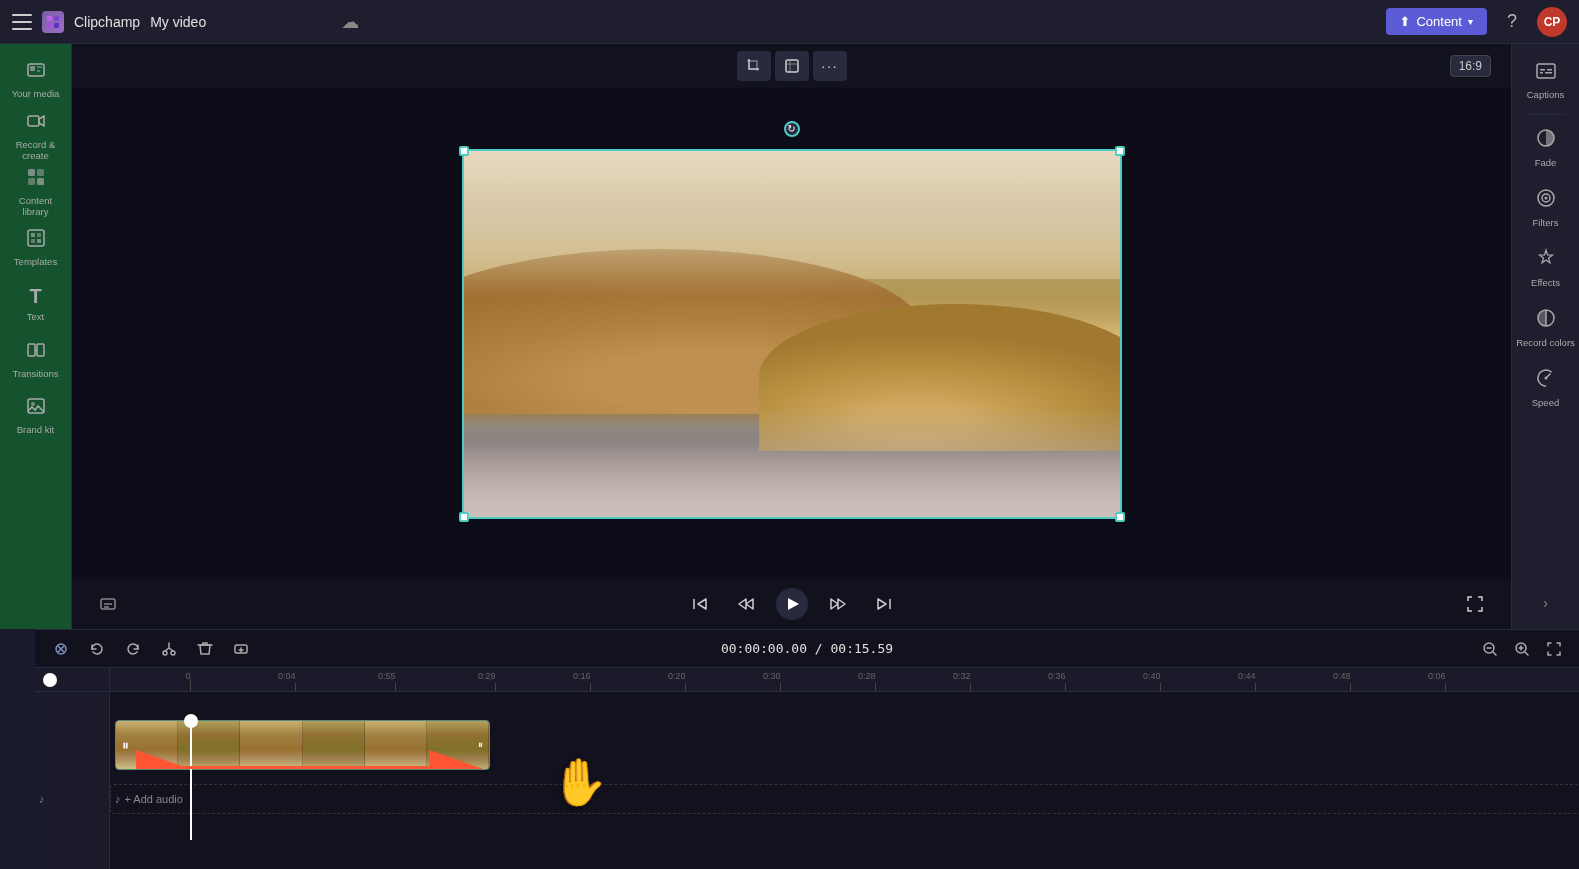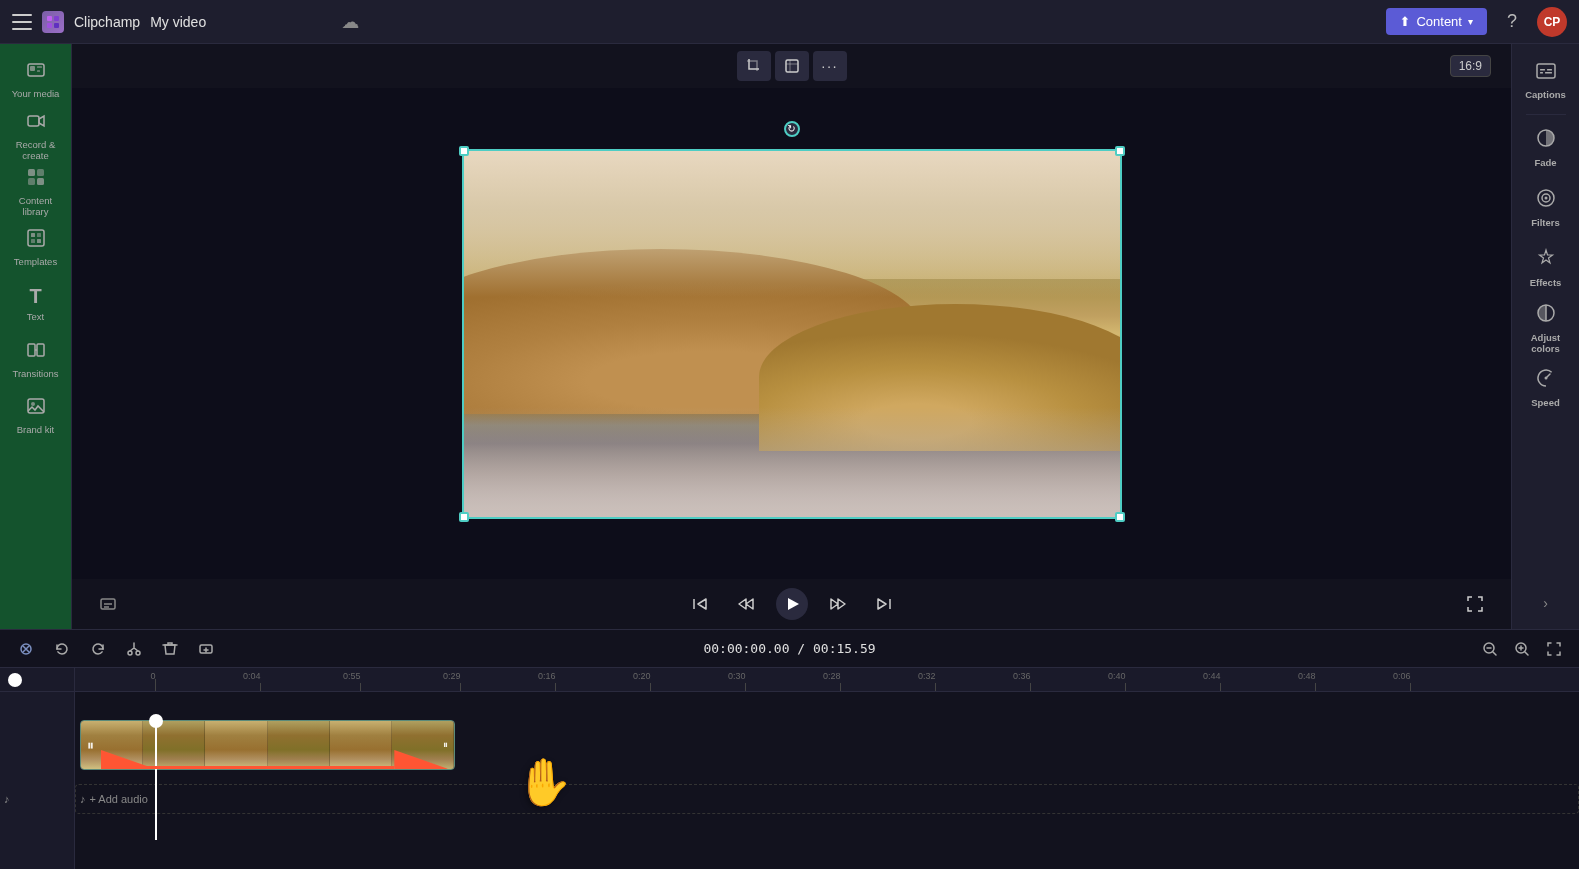--- a/index.html
+++ b/index.html
@@ -363,30 +363,31 @@
       display: flex;
       flex-direction: column;
       align-items: center;
       justify-content: center;
       cursor: pointer;
       border-radius: 6px;
       gap: 4px;
       color: #aaa;
     }
     .right-sidebar-item .icon { font-size: 18px; }
-    .right-sidebar-item .label { font-size: 9.5px; text-align: center; font-weight: bold; }
+    .right-sidebar-item .label { font-size: 9.5px; text-align: center; }
 
     
     .timeline-area {
       height: 240px;
       background: #12121e;
       border-top: 1px solid #2a2a3e;
       display: flex;
       flex-direction: column;
       flex-shrink: 0;
+      margin-left: 35px;
     }
     .timeline-toolbar {
       height: 38px;
       display: flex;
       align-items: center;
       padding: 0 12px;
       gap: 8px;
       border-bottom: 1px solid #2a2a3e;
       position: relative;
     }
@@ -804,21 +805,21 @@
       <span class="label">Effects</span>
     </div>
     <div class="right-sidebar-item">
       <span class="icon">
         <svg width="20" height="20" viewBox="0 0 20 20" fill="none">
           <circle cx="10" cy="10" r="8" stroke="#aaa" stroke-width="1.5" fill="none"></circle>
           <path d="M10 2v16" stroke="#aaa" stroke-width="1.5"></path>
           <path d="M10 2a8 8 0 0 0 0 16" fill="#aaa" opacity="0.4"></path>
         </svg>
       </span>
-      <span class="label">Adjust colors</span>
+      <span class="label">Record colors</span>
     </div>
     <div class="right-sidebar-item">
       <span class="icon">
         <svg width="20" height="20" viewBox="0 0 20 20" fill="none">
           <path d="M10 18a8 8 0 1 1 5.66-13.66" stroke="#aaa" stroke-width="1.5" fill="none"></path>
           <path d="M10 10l4-4" stroke="#aaa" stroke-width="1.5" stroke-linecap="round"></path>
           <circle cx="10" cy="10" r="1.5" fill="#aaa"></circle>
         </svg>
       </span>
       <span class="label">Speed</span>

